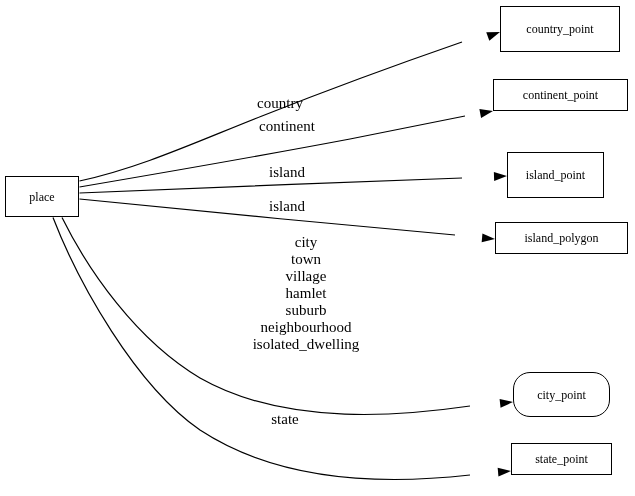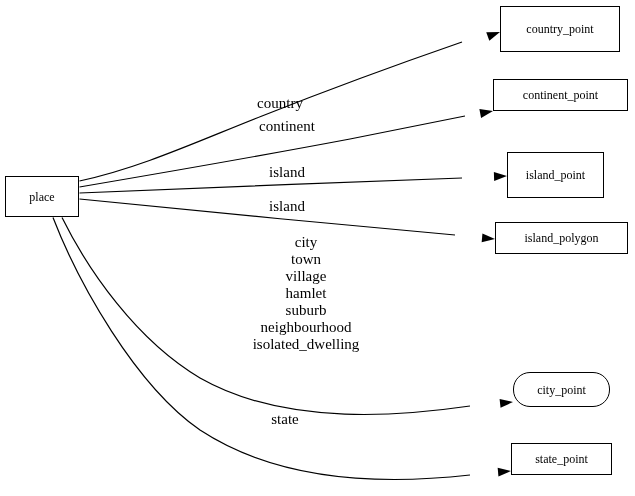--- a/index.html
+++ b/index.html
@@ -84,21 +84,21 @@
       </div>
       <div class="node-box" style="left: 493px; top: 79px; width: 135px; height: 32px;">
         <span>continent_point</span>
       </div>
       <div class="node-box" style="left: 507px; top: 152px; width: 97px; height: 46px;">
         <span>island_point</span>
       </div>
       <div class="node-box" style="left: 495px; top: 222px; width: 133px; height: 32px;">
         <span>island_polygon</span>
       </div>
-      <div class="node-box" style="left: 513px; top: 372px; width: 97px; height: 35px; border-radius: 17px;">
+      <div class="node-box" style="left: 513px; top: 372px; width: 97px; height: 45px; border-radius: 17px;">
         <span>city_point</span>
       </div>
       <div class="node-box" style="left: 511px; top: 443px; width: 101px; height: 32px;">
         <span>state_point</span>
       </div>
     </div>
   <div id="labels-layer">
       <div class="edge-label" style="left: 280px; top: 55px; margin-top: 40px;">country</div>
       <div class="edge-label" style="left: 287px; top: 118px;">continent</div>
       <div class="edge-label" style="left: 287px; top: 164px;">island</div>

